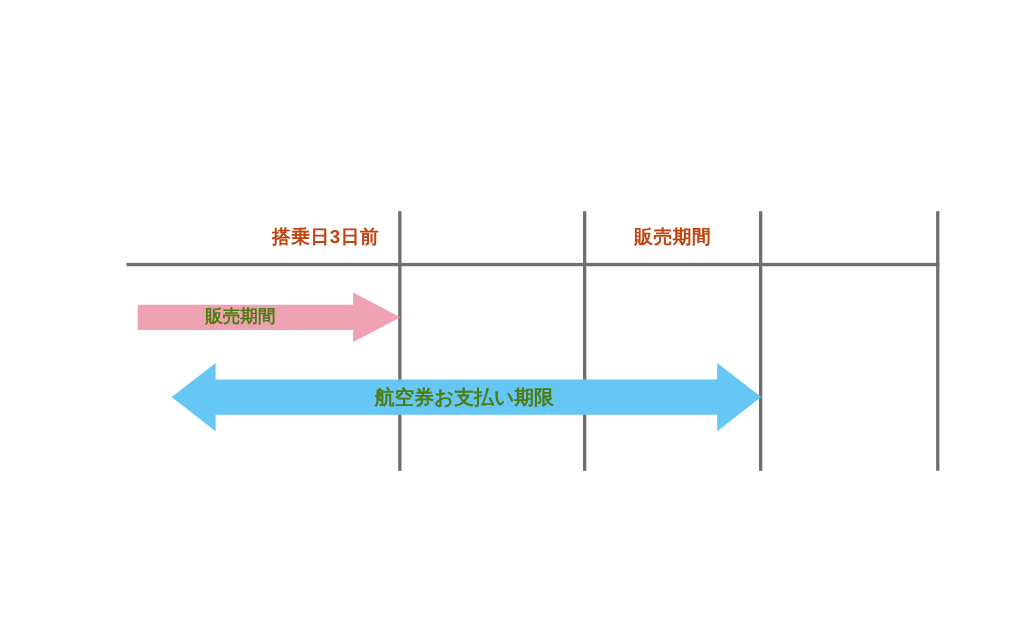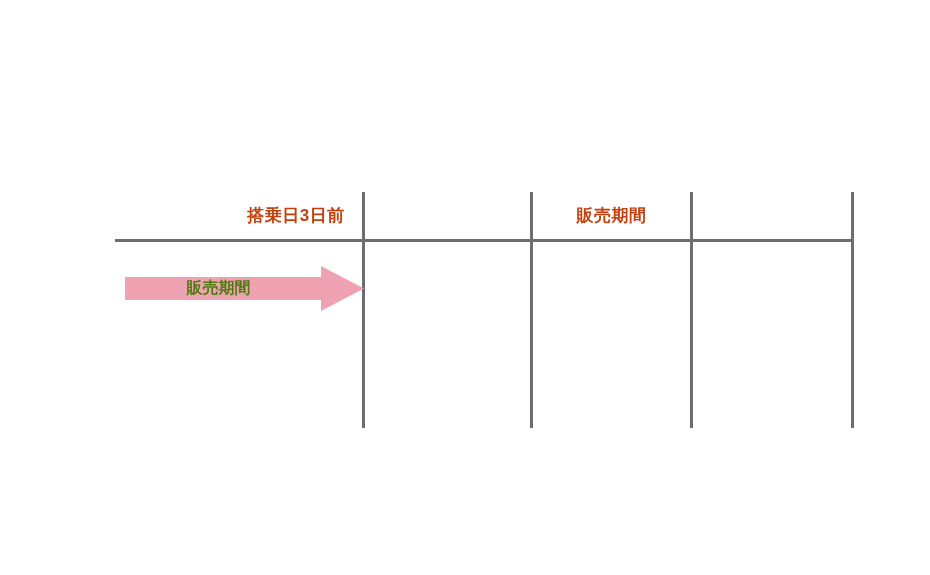--- a/index.html
+++ b/index.html
@@ -115,14 +115,20 @@
   <div class="col-header" style="left:533px; width:157px;">販売期間</div>
 
 
   <div class="arrow" id="arrow-sales">
     <svg width="239" height="45" viewBox="0 0 239 45" xmlns="http://www.w3.org/2000/svg">
       <polygon points="0,11 196,11 196,0 239,22.5 196,45 196,34 0,34" fill="#efa3b2"></polygon>
     </svg>
     <span class="arrow-label">販売期間</span>
   </div>
 
+  <div class="arrow" id="arrow-payment">
+    <svg width="536" height="62" viewBox="0 0 536 62" xmlns="http://www.w3.org/2000/svg">
+      <polygon points="0,31 40,0 40,15 496,15 496,0 536,31 496,62 496,47 40,47 40,62" fill="#66c6f5"></polygon>
+    </svg>
+    <span class="arrow-label">航空券お支払い期限</span>
+  </div>
 
 </div>
 
 </body></html>

